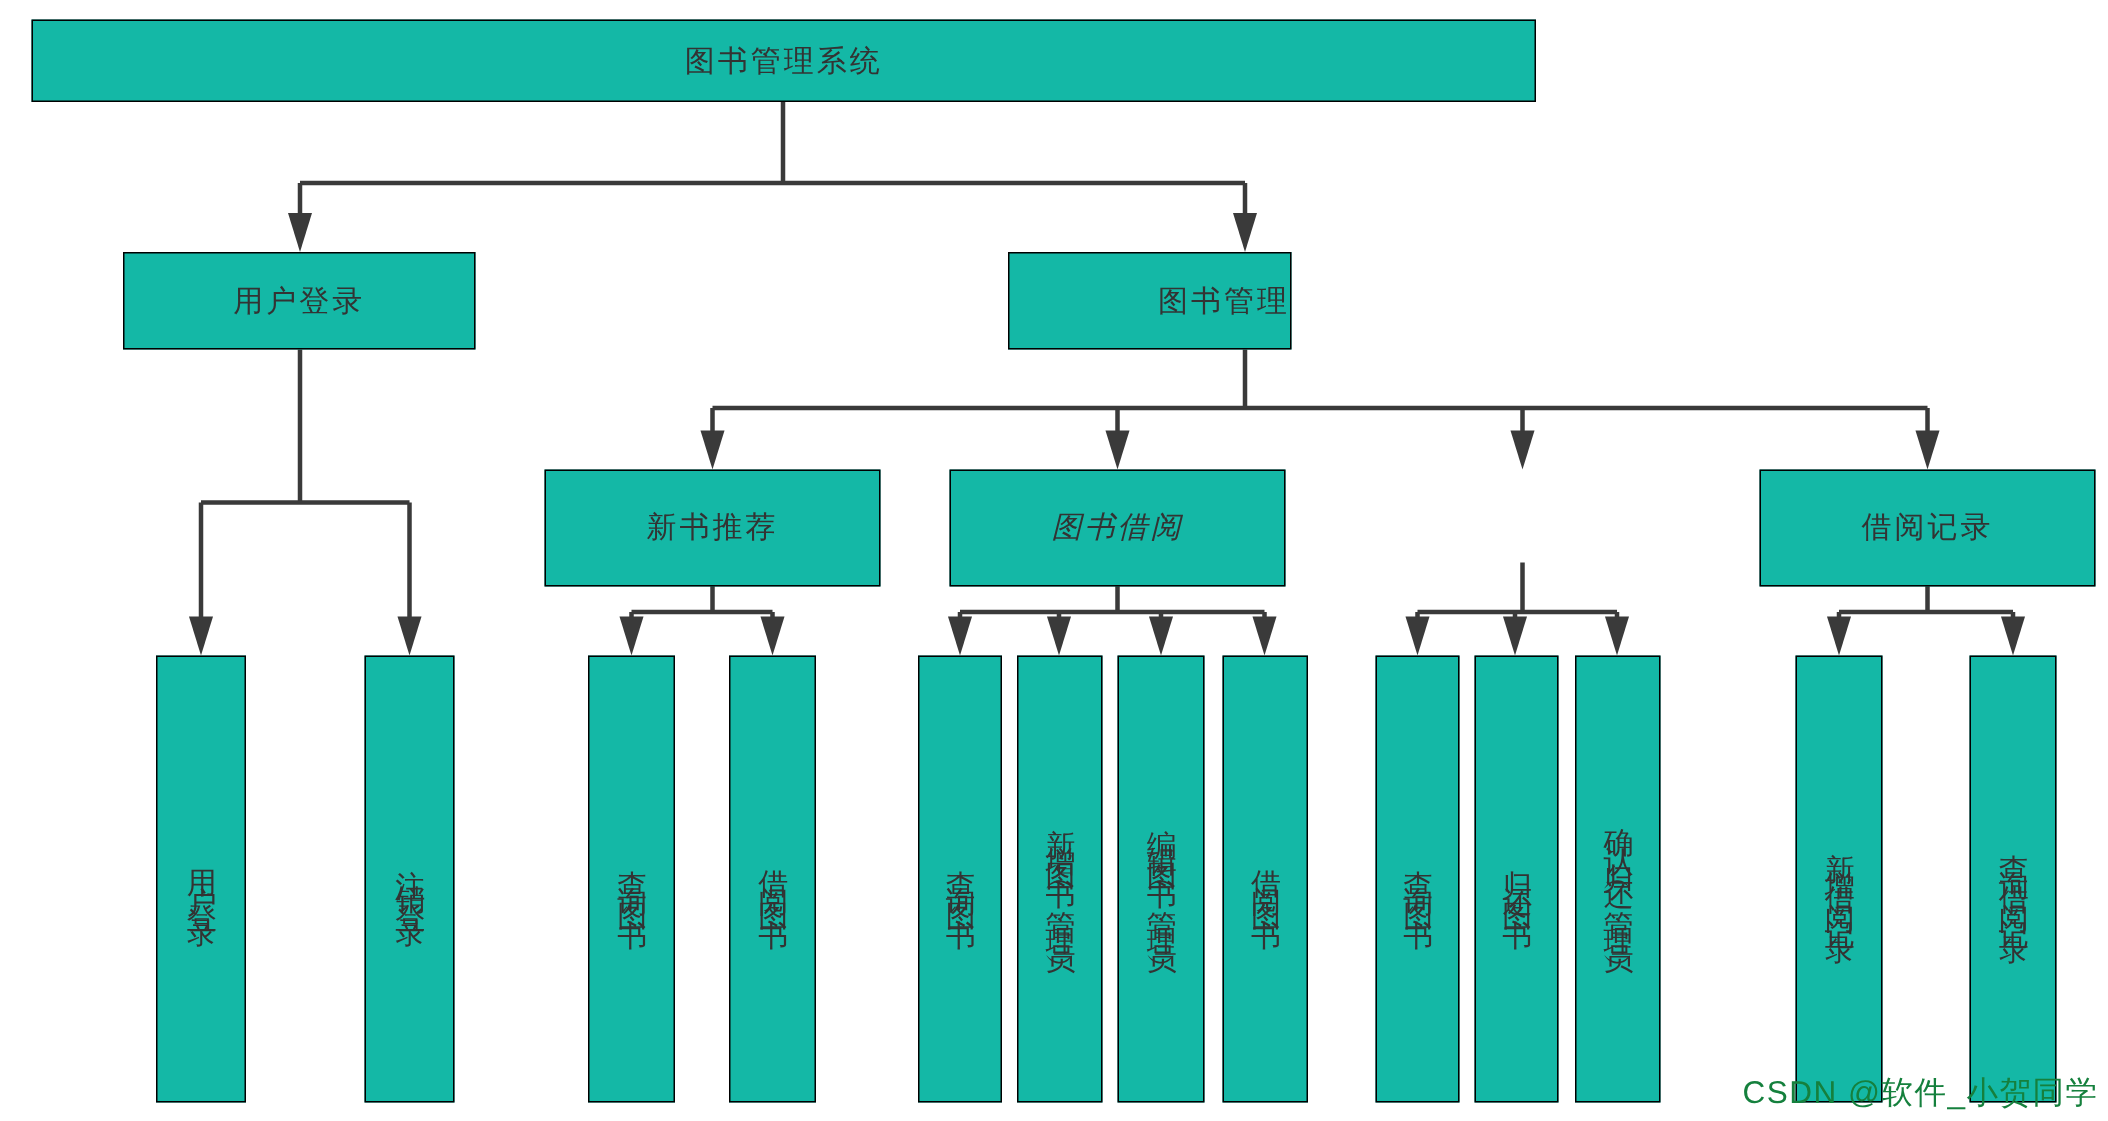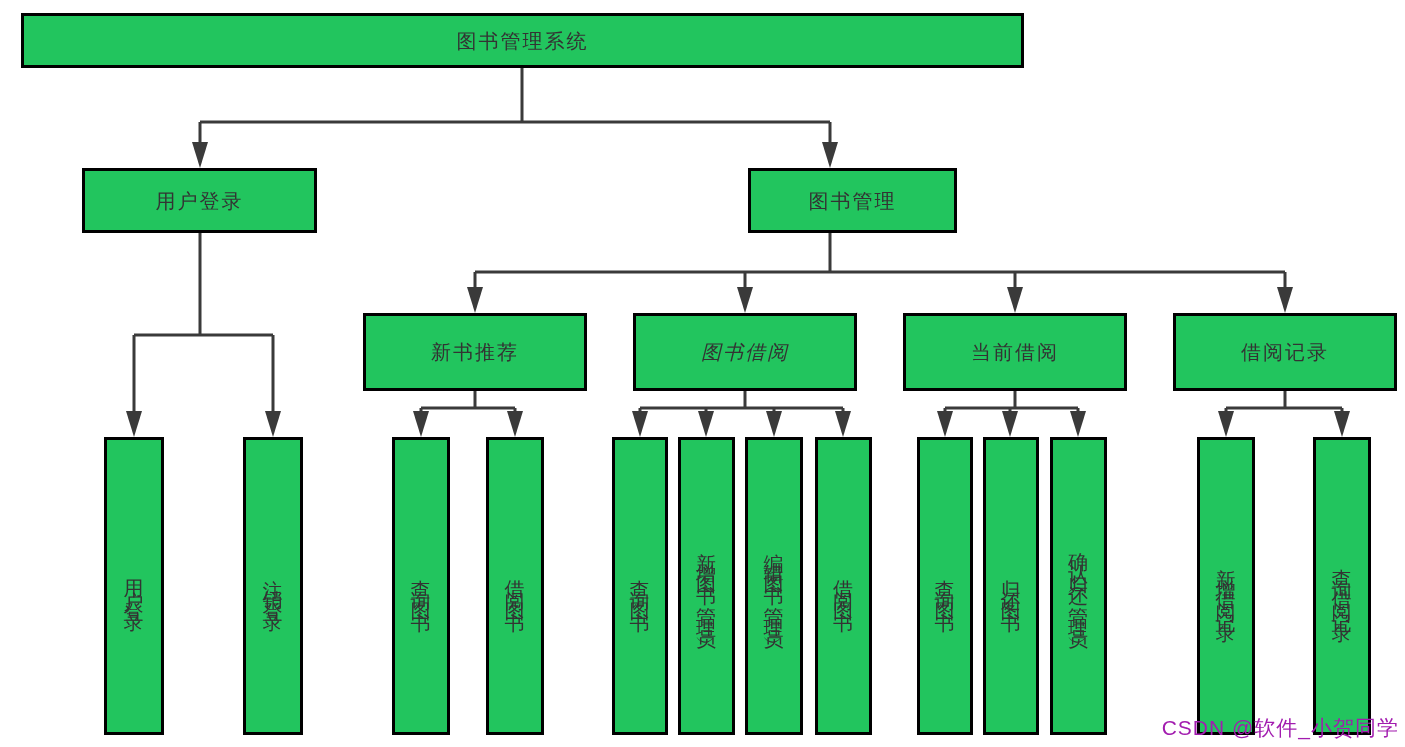--- a/index.html
+++ b/index.html
@@ -13,43 +13,43 @@
   }
   #connector-layer {
     position: absolute;
     left: 0; top: 0;
     width: 1405px; height: 747px;
     z-index: 0;
   }
   .node {
     position: absolute;
     box-sizing: border-box;
-    background: #22c55e;
-    border: 3px solid #000000;
+    background: #14b8a6;
+    border: 1px solid #000000;
     display: flex;
     align-items: center;
     justify-content: center;
     z-index: 1;
   }
   .hnode span {
     font-size: 20px;
     letter-spacing: 2px;
     line-height: 1;
     white-space: nowrap;
   }
   .leaf span {
     writing-mode: vertical-rl;
     text-orientation: mixed;
     font-size: 20px;
     letter-spacing: 11px;
     line-height: 1;
   }
   .root  { left: 21px;  top: 13px;  width: 1003px; height: 55px; }
   .l1a   { left: 82px;  top: 168px; width: 235px;  height: 65px; }
-  .l1b   { left: 748px; top: 168px; width: 209px;  height: 65px; }
+  .l1b   { left: 672px; top: 168px; width: 189px;  height: 65px; justify-content: flex-end; }
   .l2    { top: 313px; width: 224px; height: 78px; }
   .l2a   { left: 363px; }
   .l2b   { left: 633px; font-style: italic; }
   .l2c   { left: 903px; }
   .l2d   { left: 1173px; }
   .leaf  { top: 437px; height: 298px; }
   .lf1  { left: 104px;  width: 60px; }
   .lf2  { left: 243px;  width: 60px; }
   .lf3  { left: 392px;  width: 58px; }
   .lf4  { left: 486px;  width: 58px; }
@@ -62,21 +62,21 @@
   .lf11 { left: 1050px; width: 57px; }
   .lf12 { left: 1197px; width: 58px; }
   .lf13 { left: 1313px; width: 58px; }
   .edge { stroke: #3a3a3a; stroke-width: 3; fill: none; }
   .arrow { fill: #3a3a3a; stroke: none; }
   #watermark {
     position: absolute;
     right: 6px;
     bottom: 5px;
     font-size: 21px;
-    color: #a21caf;
+    color: #15803d;
     letter-spacing: 1px;
     z-index: 2;
     white-space: nowrap;
   }
 </style>
 </head>
 <body>
 
 <div id="canvas">
 
@@ -133,23 +133,20 @@
   <div class="node hnode l1b">
     <span>图书管理</span>
   </div>
 
   <div class="node hnode l2 l2a">
     <span>新书推荐</span>
   </div>
   <div class="node hnode l2 l2b">
     <span>图书借阅</span>
   </div>
-  <div class="node hnode l2 l2c">
-    <span>当前借阅</span>
-  </div>
   <div class="node hnode l2 l2d">
     <span>借阅记录</span>
   </div>
 
   <div class="node leaf lf1">
     <span>用户登录</span>
   </div>
   <div class="node leaf lf2">
     <span>注销登录</span>
   </div>

